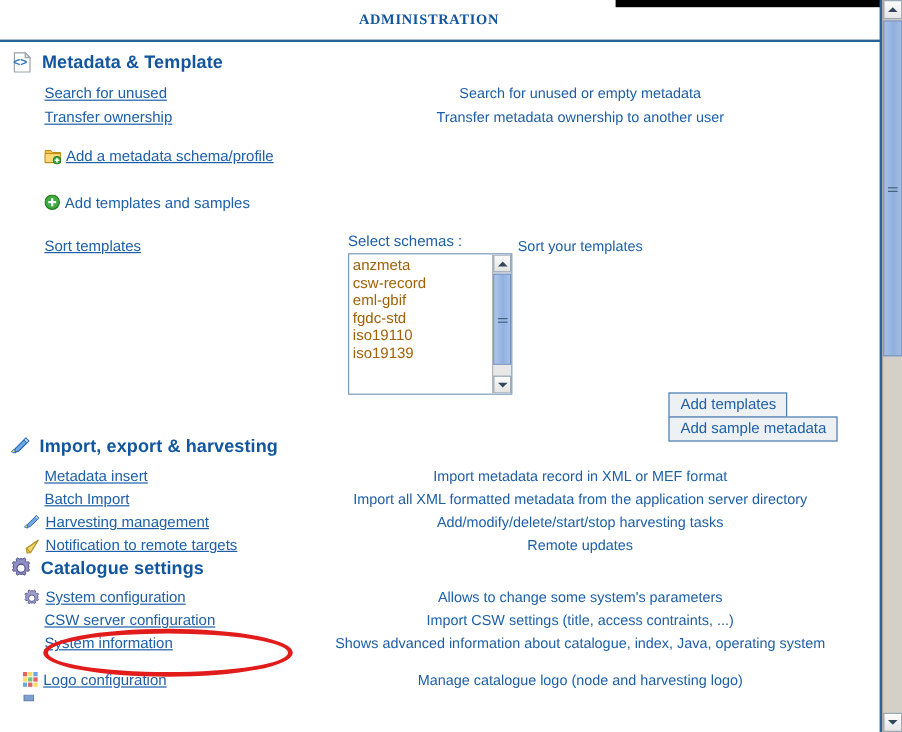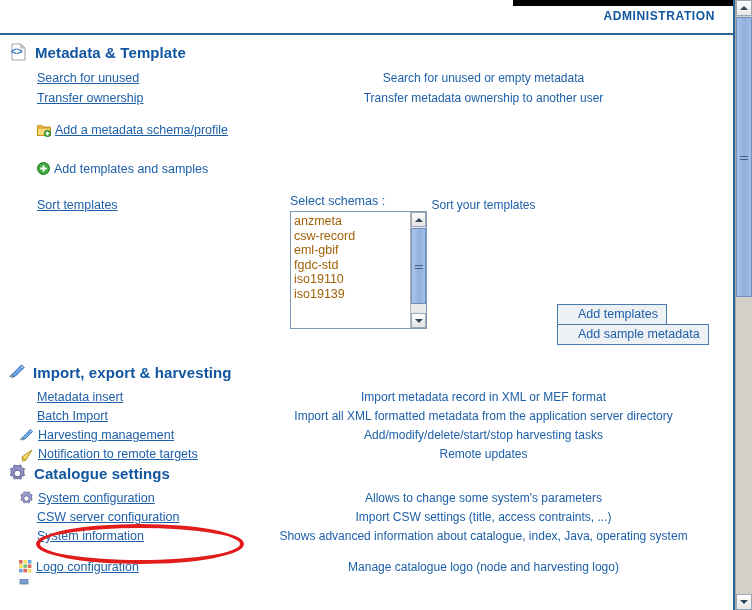--- a/index.html
+++ b/index.html
@@ -70,25 +70,26 @@
   .content {
     position: absolute;
     top: 0; left: 0;
     width: 735px; height: 610px;
     overflow: hidden;
   }
   .page-title {
     position: absolute;
     top: 9px; left: 0;
     width: 715px;
-    text-align: right;
+    text-align: center;
     font-size: 12px;
     font-weight: bold;
     letter-spacing: .6px;
     color: #1256a0;
+    font-family: Liberation Serif, serif;
   }
   .title-rule {
     position: absolute;
     top: 33px; left: 0;
     width: 735px; height: 2px;
     background: #2a6496;
   }
   .right-border {
     position: absolute;
     top: 0; right: 0;
@@ -203,23 +204,24 @@
   .lb-scroll .grip i { display:block; height:1px; background:#46617f; margin:2px 0; }
 
   
   .btn {
     display: inline-block;
     font-family: "Liberation Sans", sans-serif;
     font-size: 12.5px;
     color: #1d5fa8;
     background: #eef1f4;
     border: 1px solid #4a7ab0;
-    padding: 2px 8px 3px 20px;
+    padding: 2px 8px 3px 9px;
     cursor: pointer;
     white-space: nowrap;
+    margin-top: 23px;
   }
   .btn-templates { position: absolute; left: 557px; top: 304px; }
   .btn-samples   { position: absolute; left: 557px; top: 324px; }
 
   
   .annot-ellipse {
     position: absolute;
     left: 36px; top: 524px;
     width: 200px; height: 32px;
     border: 4px solid #e21b1b;

